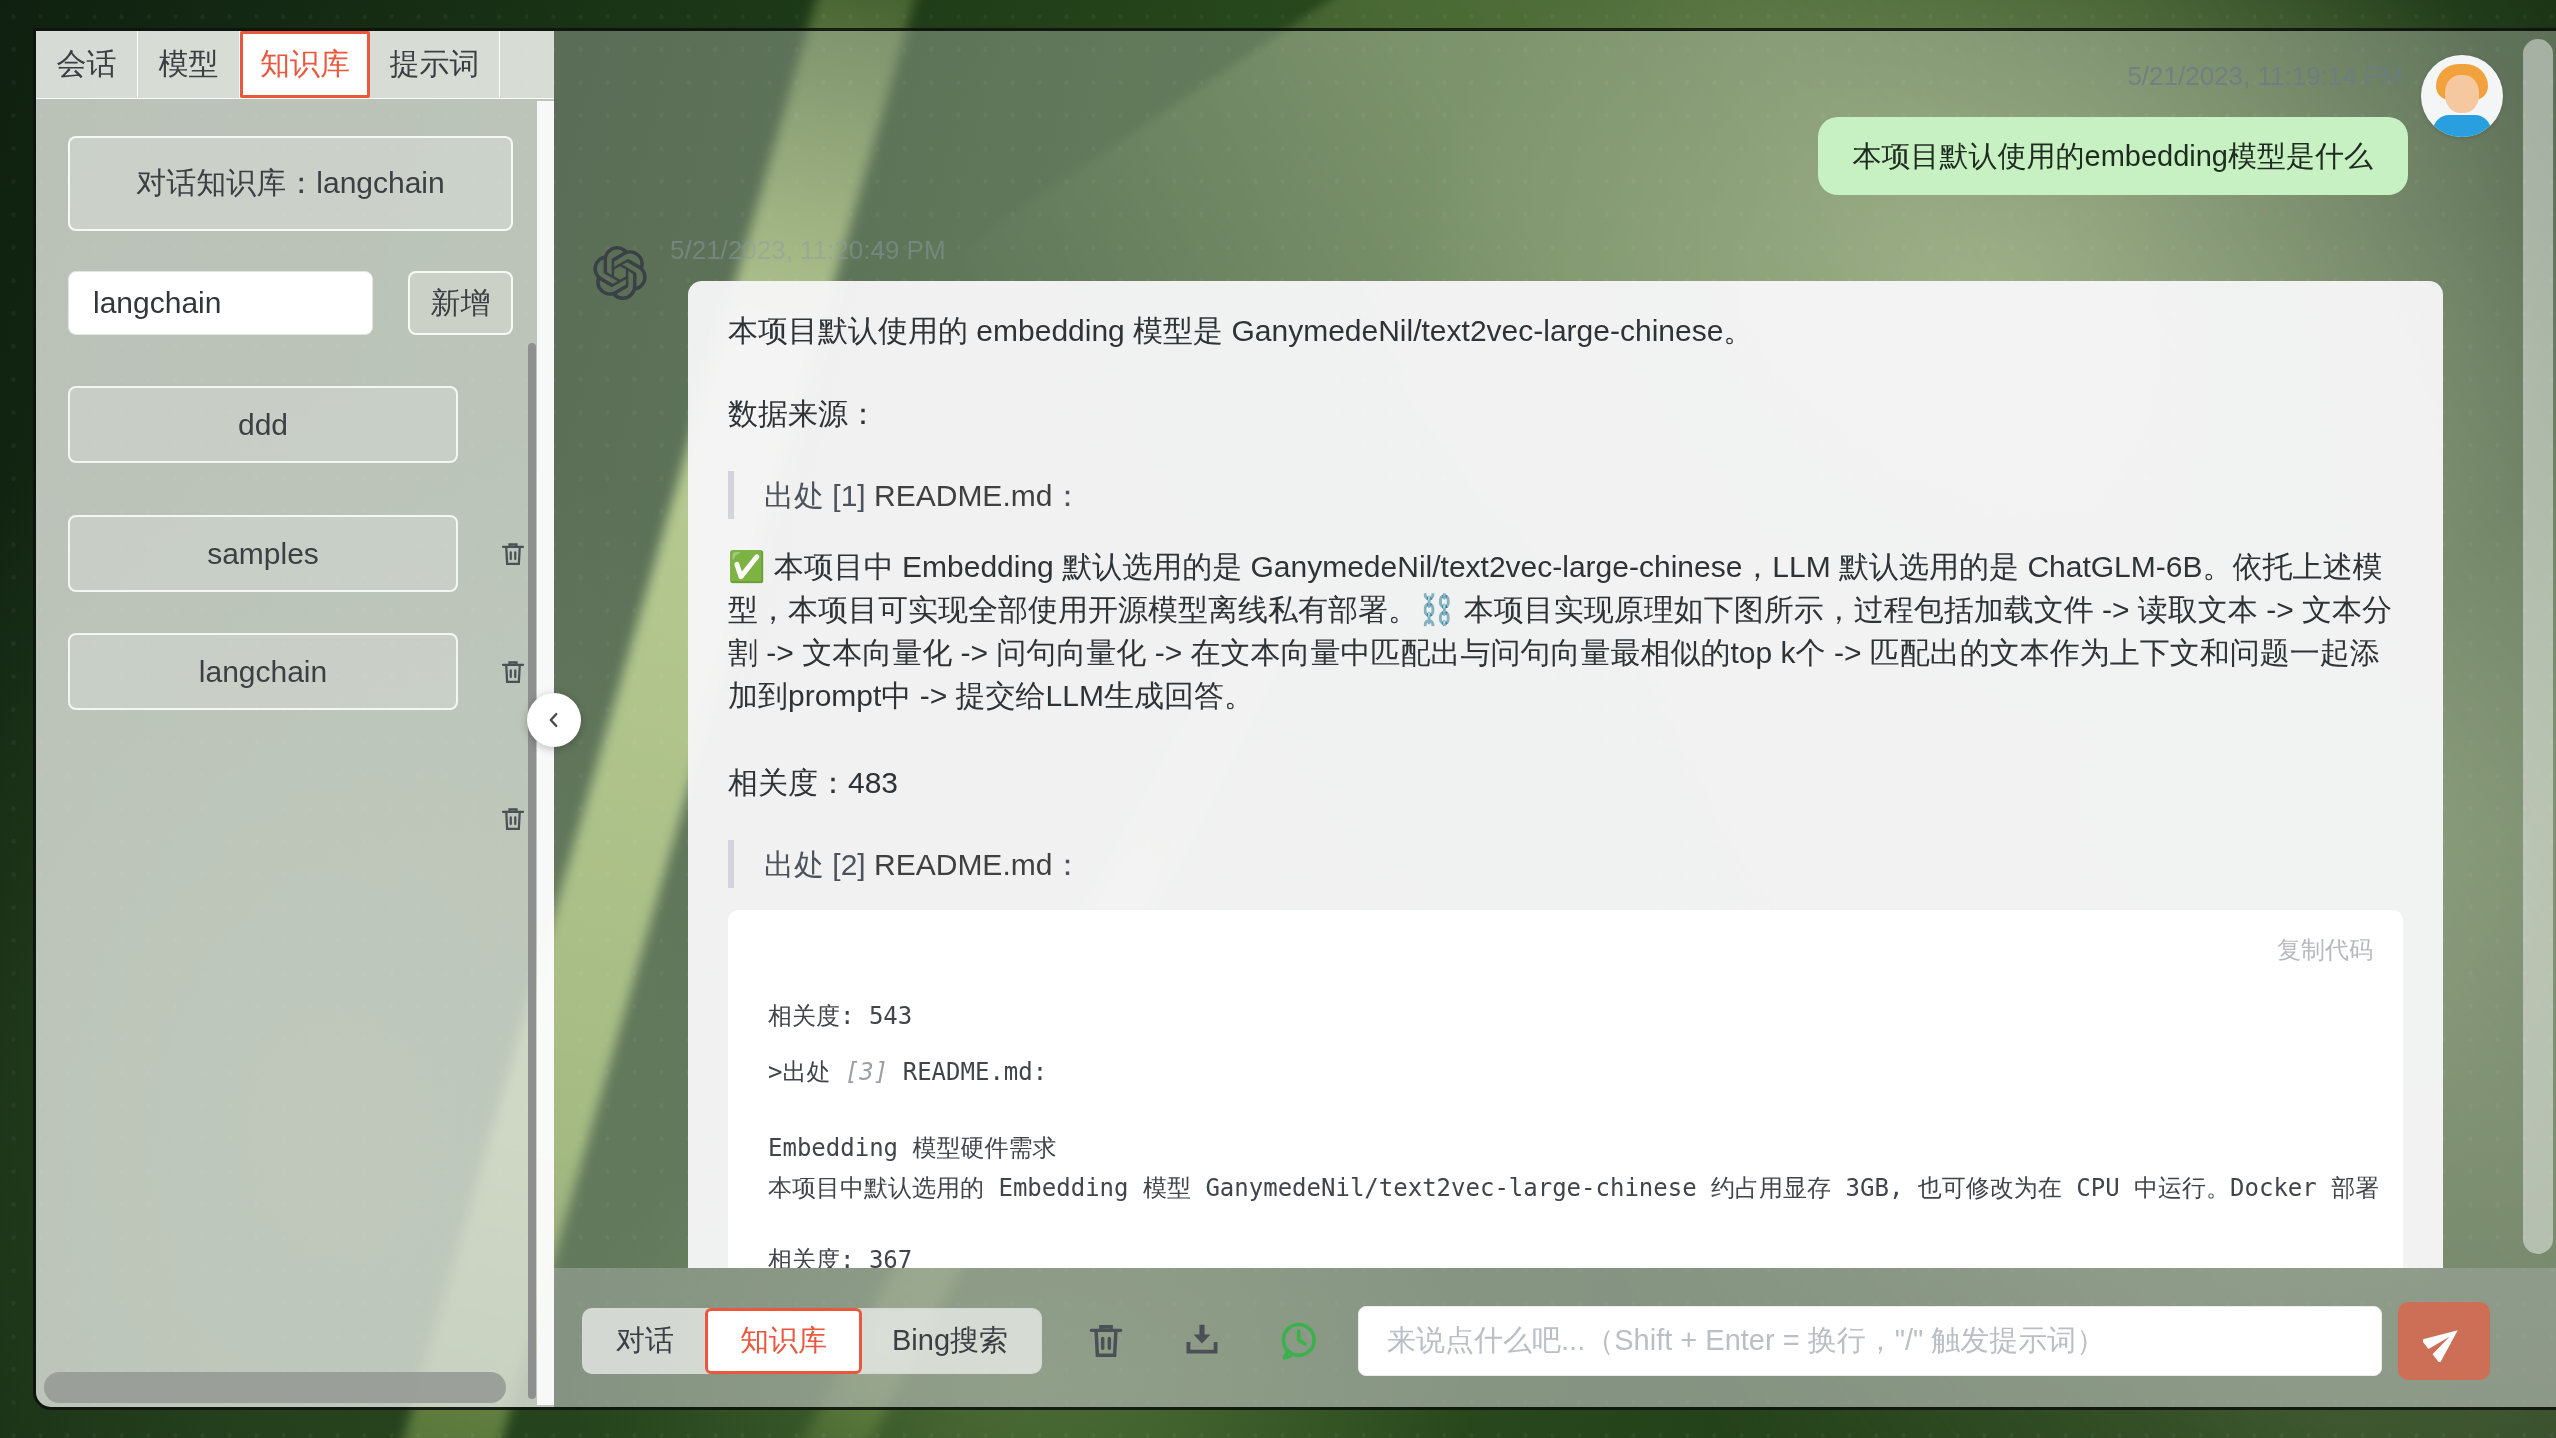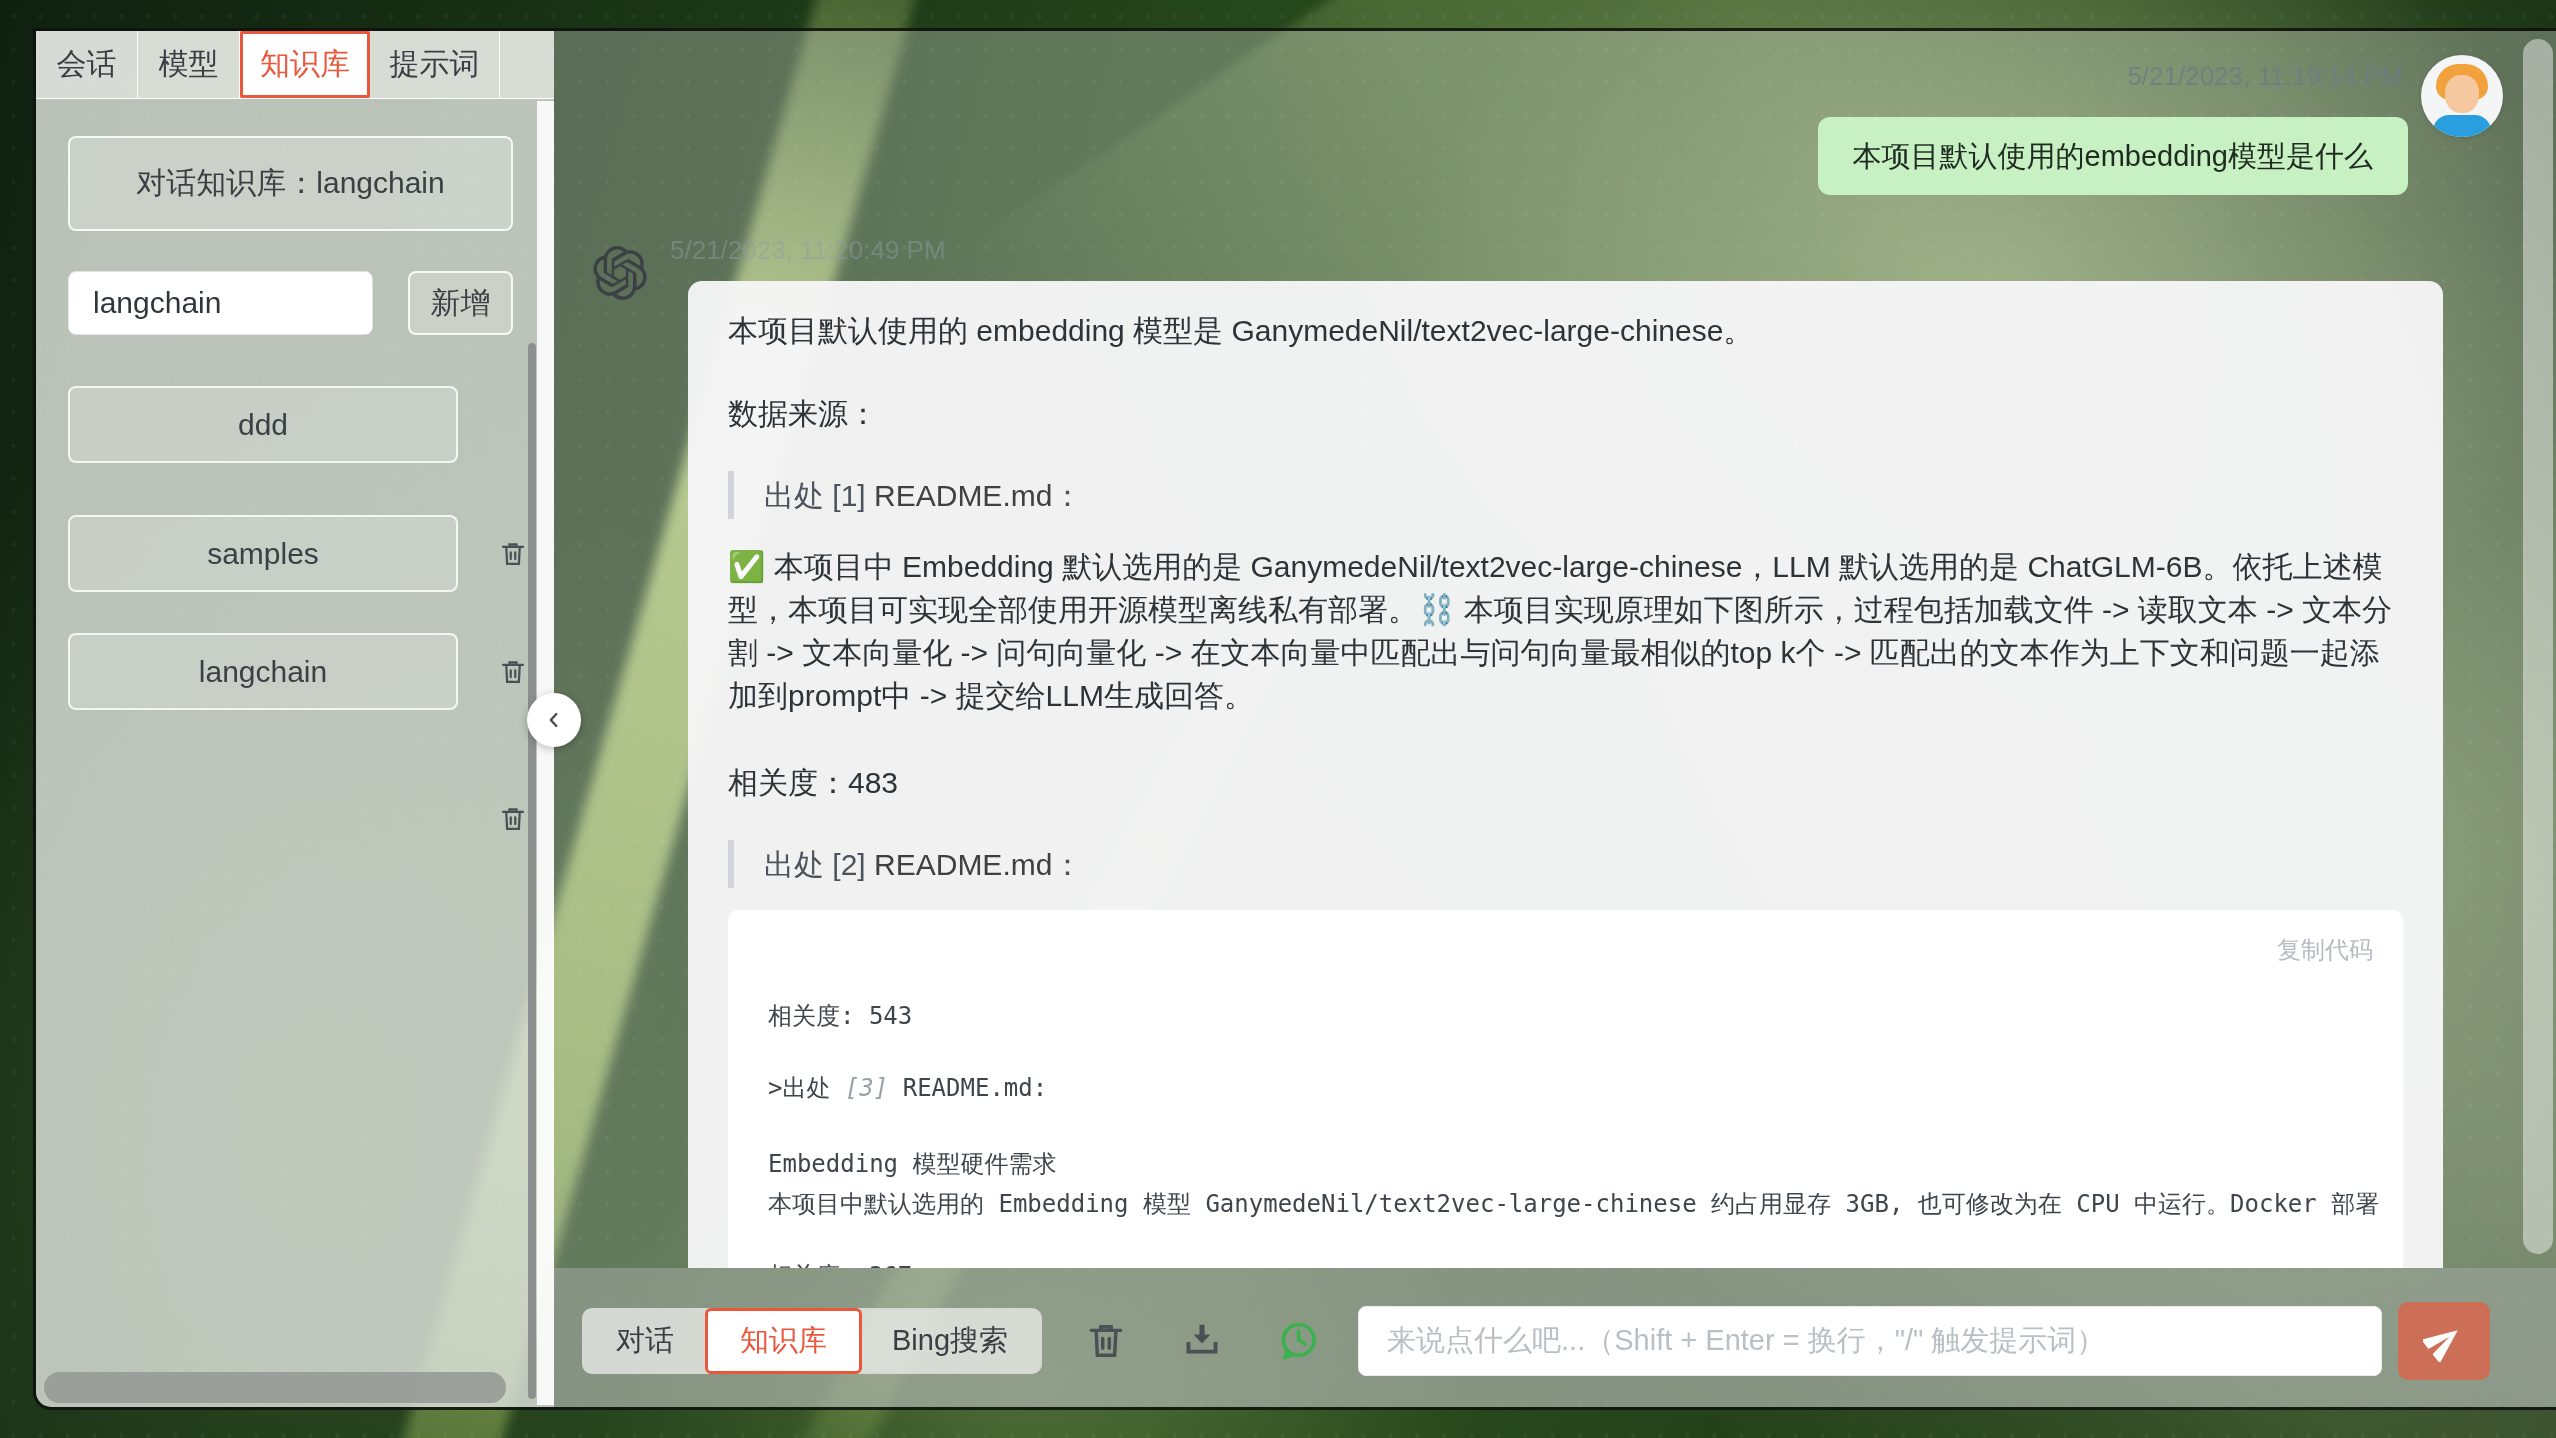--- a/index.html
+++ b/index.html
@@ -76,42 +76,42 @@
   .chat-scrollbar { position:absolute; right:6px; top:8px; height:1215px; width:30px;
     background:rgba(255,255,255,.45); border-radius:15px; }
 
   .user-time { position:absolute; top:30px; right:156px; font-size:26px; color:rgba(108,124,134,.8); }
   .user-avatar { position:absolute; top:24px; right:56px; width:82px; height:82px; border-radius:50%;
     background:#f3f5f6; overflow:hidden; box-shadow:0 1px 4px rgba(0,0,0,.15); }
   .hair  { position:absolute; top:9px;  left:15px; width:52px; height:36px; background:#f2a23c; border-radius:26px 26px 16px 16px; }
   .face  { position:absolute; top:20px; left:24px; width:34px; height:38px; background:#f6c8a0; border-radius:46%; }
   .shirt { position:absolute; bottom:-8px; left:12px; width:58px; height:30px; background:#2a9fe0; border-radius:16px 16px 0 0; }
   .user-bubble { position:absolute; top:86px; right:151px; height:78px; line-height:78px;
-    background:#c7f1c2; border-radius:12px; padding:0 35px; font-size:29px; color:#1f2b20; }
+    background:#c7f1c2; border-radius:20px; padding:0 35px; font-size:29px; color:#1f2b20; }
 
   .a-logo { position:absolute; left:39px; top:215px; width:54px; height:54px; }
   .a-time { position:absolute; left:116px; top:204px; font-size:26px; color:rgba(142,157,166,.48); }
 
   .card { position:absolute; left:134px; top:250px; width:1755px;
     background:rgba(246,246,247,.96); border-radius:14px; padding:28px 40px 80px 40px;
     font-size:30px; line-height:43px; color:#2e3338; }
   .card p.gap1 { margin-top:40px; }
   .bq { margin-top:36px; border-left:6px solid #d3d3dd; padding-left:30px;
     color:#4c535c; min-height:48px; display:flex; align-items:center; }
   .bq .lnk { color:#404040; cursor:pointer; }
   .para { margin-top:26px; }
   .rel { margin-top:44px; }
   .bq2 { margin-top:36px; }
   .codeblock { margin-top:22px; background:#fff; border-radius:10px; height:620px;
     padding:18px 36px 0 40px; position:relative;
     font-family:"DejaVu Sans Mono","Liberation Mono",monospace; font-size:24px; color:#40454b; }
   .copy-label { position:absolute; top:18px; right:30px; font-size:24px; color:#b6babf;
     font-family:"Liberation Sans","DejaVu Sans",sans-serif; cursor:pointer; }
   .cl { line-height:40px; white-space:pre; }
-  .cl1 { margin-top:68px; } .cl2 { margin-top:32px; } .cl3 { margin-top:36px; }
+  .cl1 { margin-top:68px; } .cl2 { margin-top:16px; } .cl3 { margin-top:36px; }
   .cl5 { margin-top:32px; }
   .code-ref { font-style:italic; color:#9aa0a6; }
 
   
   .toolbar { position:absolute; left:0; right:0; top:1237px; height:145px;
     background:rgba(163,170,162,.55); display:flex; align-items:center; padding-left:28px; }
   .mode-group { display:flex; height:66px; border:2px solid rgba(213,216,211,.9);
     background:rgba(248,249,247,.68); border-radius:10px; align-items:stretch; }
   .mode { padding:0 32px; display:flex; align-items:center; justify-content:center;
     font-size:29px; color:#3a3f45; border-right:1px solid rgba(221,224,219,.9); cursor:pointer; }

